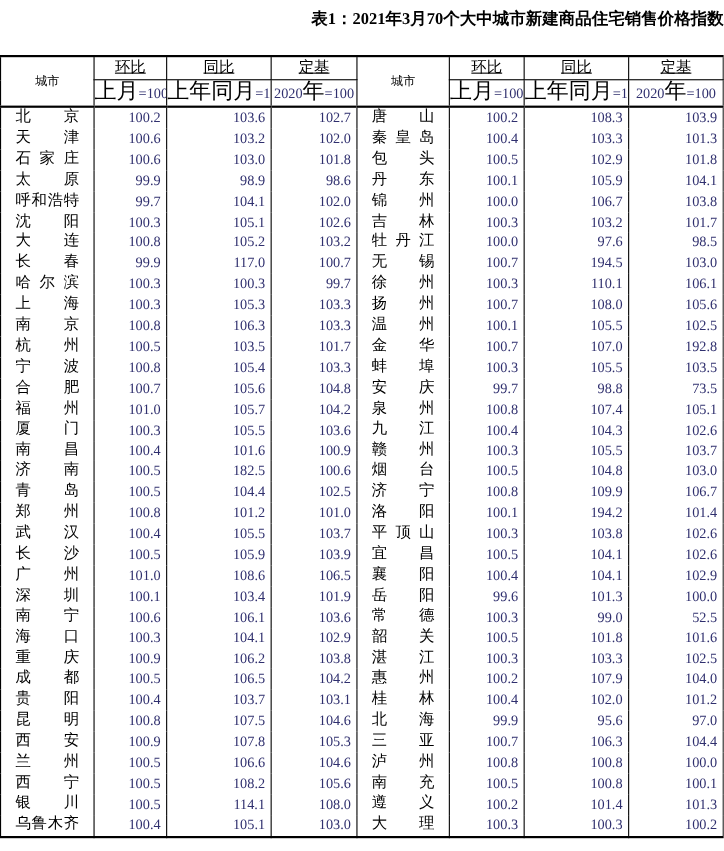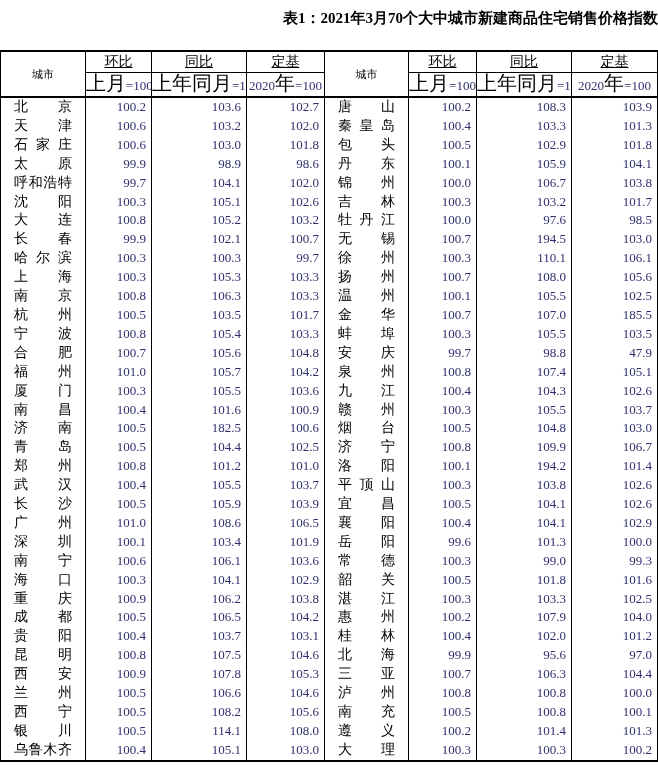--- a/index.html
+++ b/index.html
@@ -264,21 +264,21 @@
         <td class="num-cell">98.5</td>
       </tr>
       <tr>
         <td class="city-cell">
           <span class="dist">
             <span>长</span>
             <span>春</span>
           </span>
         </td>
         <td class="num-cell">99.9</td>
-        <td class="num-cell">102.1</td>
+        <td class="num-cell">117.0</td>
         <td class="num-cell">100.7</td>
         <td class="city-cell">
           <span class="dist">
             <span>无</span>
             <span>锡</span>
           </span>
         </td>
         <td class="num-cell">100.7</td>
         <td class="num-cell">194.5</td>
         <td class="num-cell">103.0</td>
@@ -355,21 +355,21 @@
         <td class="num-cell">103.5</td>
         <td class="num-cell">101.7</td>
         <td class="city-cell">
           <span class="dist">
             <span>金</span>
             <span>华</span>
           </span>
         </td>
         <td class="num-cell">100.7</td>
         <td class="num-cell">107.0</td>
-        <td class="num-cell">185.5</td>
+        <td class="num-cell">192.8</td>
       </tr>
       <tr>
         <td class="city-cell">
           <span class="dist">
             <span>宁</span>
             <span>波</span>
           </span>
         </td>
         <td class="num-cell">100.8</td>
         <td class="num-cell">105.4</td>
@@ -395,21 +395,21 @@
         <td class="num-cell">105.6</td>
         <td class="num-cell">104.8</td>
         <td class="city-cell">
           <span class="dist">
             <span>安</span>
             <span>庆</span>
           </span>
         </td>
         <td class="num-cell">99.7</td>
         <td class="num-cell">98.8</td>
-        <td class="num-cell">47.9</td>
+        <td class="num-cell">73.5</td>
       </tr>
       <tr>
         <td class="city-cell">
           <span class="dist">
             <span>福</span>
             <span>州</span>
           </span>
         </td>
         <td class="num-cell">101.0</td>
         <td class="num-cell">105.7</td>
@@ -616,21 +616,21 @@
         <td class="num-cell">106.1</td>
         <td class="num-cell">103.6</td>
         <td class="city-cell">
           <span class="dist">
             <span>常</span>
             <span>德</span>
           </span>
         </td>
         <td class="num-cell">100.3</td>
         <td class="num-cell">99.0</td>
-        <td class="num-cell">99.3</td>
+        <td class="num-cell">52.5</td>
       </tr>
       <tr>
         <td class="city-cell">
           <span class="dist">
             <span>海</span>
             <span>口</span>
           </span>
         </td>
         <td class="num-cell">100.3</td>
         <td class="num-cell">104.1</td>

